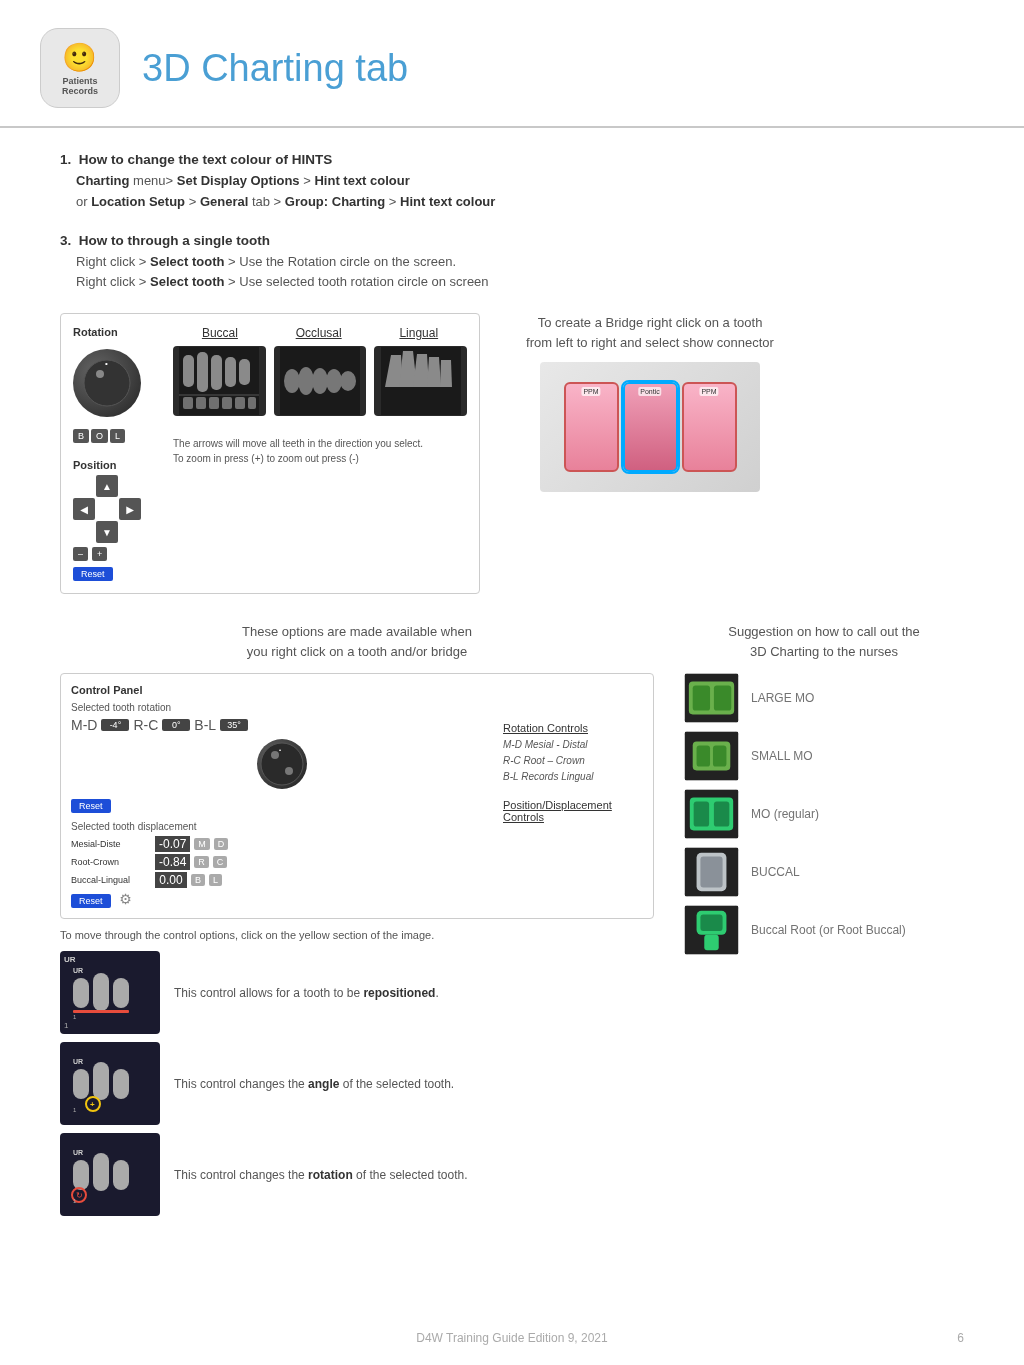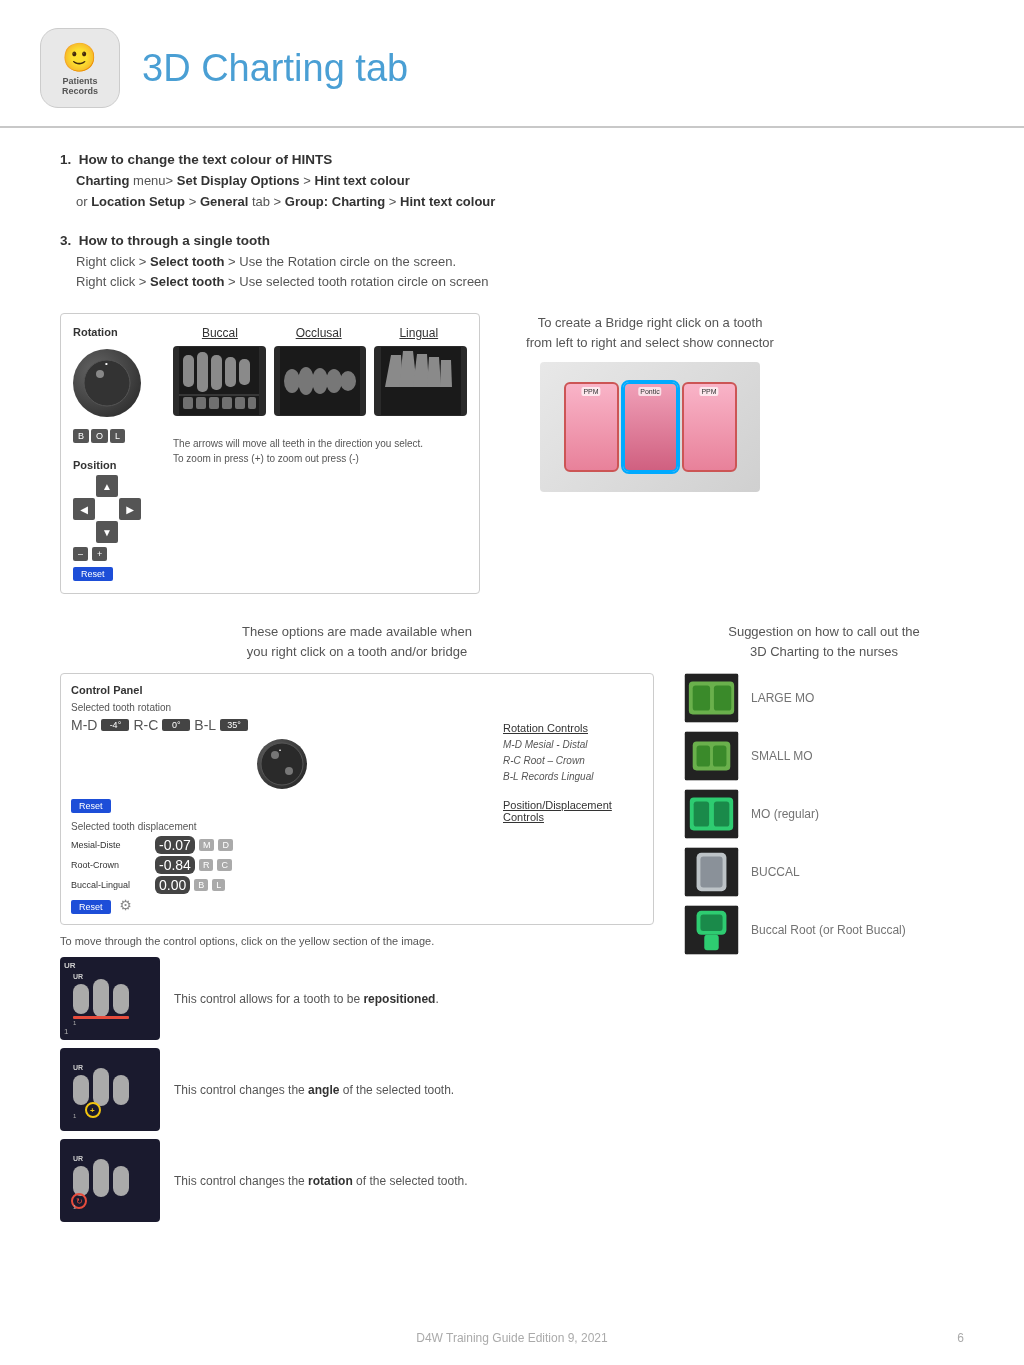--- a/index.html
+++ b/index.html
@@ -326,23 +326,23 @@
       margin-top: 2px;
     }
     .cp-disp-label {
       font-size: 9px;
       color: #333;
       min-width: 80px;
     }
     .cp-disp-val {
       background: #444;
       color: #fff;
-      font-size: 14px;
+      font-size: 12px;
       padding: 1px 4px;
-      border-radius: 6px;
+      border-radius: 0;
       min-width: 32px;
       text-align: center;
     }
     .cp-disp-btn {
       background: #aaa;
       color: #fff;
       border: none;
       border-radius: 2px;
       font-size: 9px;
       padding: 1px 4px;

